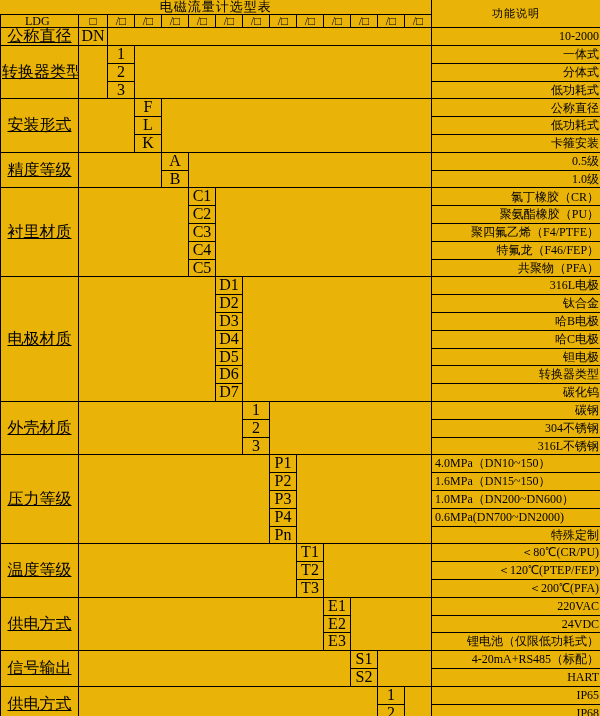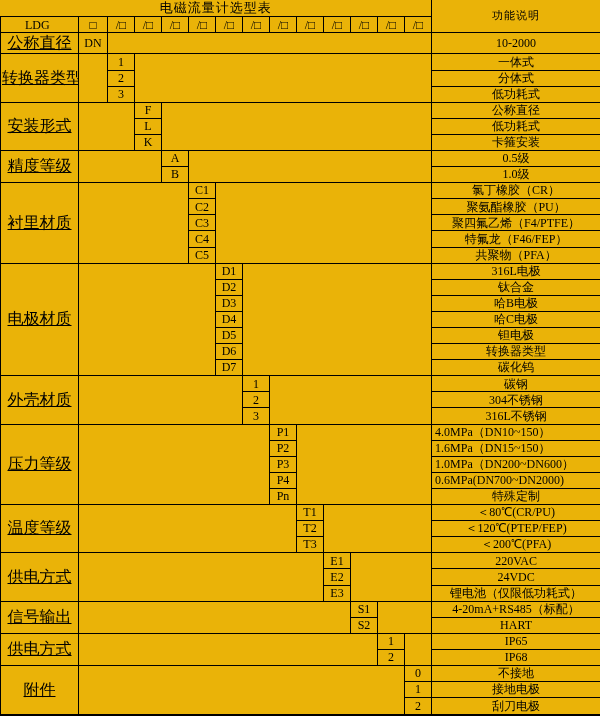--- a/index.html
+++ b/index.html
@@ -27,23 +27,23 @@
     border-top:none; border-left:none;
     font-size:13px; letter-spacing:1px;
   }
   td.right-header {
     border-top:none;
     font-size:11px; letter-spacing:1px;
   }
   td.model-prefix { text-align:left; padding-left:24px; font-size:12px; }
   td.box-cell { font-size:12px; padding:0; }
   td.label-cell { font-size:16px;text-decoration:underline; }
-  td.code-cell { font-size:12px;margin-left:40px; }
+  td.code-cell { font-size:16px;margin-left:40px; }
   td.gap-cell {}
-  td.desc-cell { font-size:12px; }
+  td.desc-cell { font-size:12px;text-align:right; }
   td.desc-left { text-align:left; padding-left:3px; }
 </style>
 </head>
 <body>
 
 <div class="page">
   <table class="sel-table">
     <colgroup>
       <col style="width:78px">
       <col style="width:29px">

